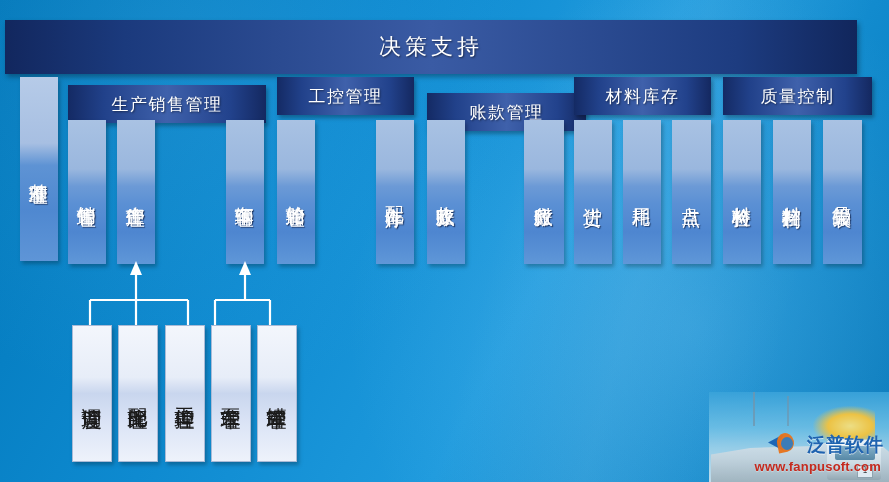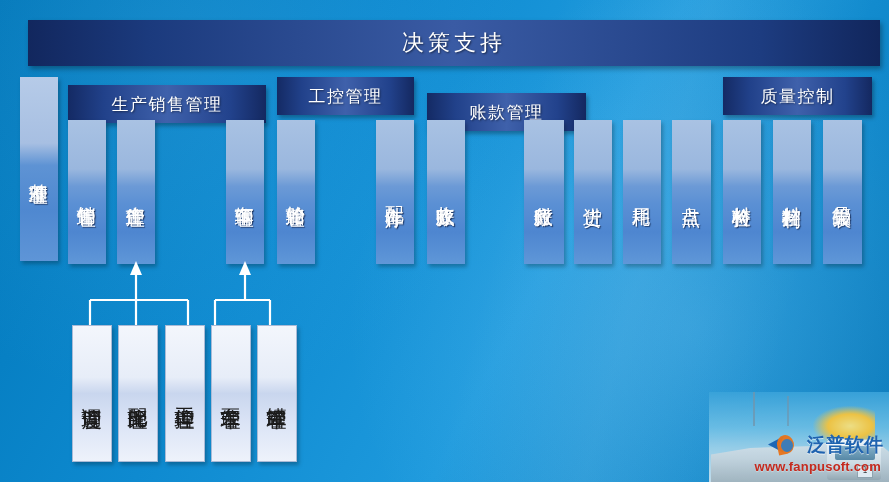--- a/index.html
+++ b/index.html
@@ -54,21 +54,21 @@
   #photo .mast{
     position:absolute;left:44px;top:0px;width:2px;height:34px;background:rgba(120,150,170,.75);
   }
   #photo .mast2{position:absolute;left:78px;top:4px;width:2px;height:30px;background:rgba(120,150,170,.65);}
   #photo .num{
     position:absolute;right:16px;bottom:4px;width:14px;height:11px;
     background:#f2f5f7;border:1px solid #9aa7ae;font-size:8px;line-height:10px;color:#333;text-align:center;
   }
   #logo{
     position:absolute;right:6px;bottom:24px;
-    display:flex;align-items:center;gap:13px;
+    display:flex;gap:13px;
   }
   #logo .mark{
     width:26px;height:22px;position:relative;
   }
   #logo .mark .a{
     position:absolute;left:0;top:2px;width:16px;height:17px;
     background:#1d66b5;clip-path:polygon(0% 50%,100% 0%,72% 50%,100% 100%);
   }
   #logo .mark .b{
     position:absolute;left:9px;top:1px;width:17px;height:19px;
@@ -86,21 +86,21 @@
   }
   #url{
     position:absolute;right:8px;bottom:8px;
     font-size:13px;color:#c42a1e;font-weight:bold;letter-spacing:.2px;
     font-family:Liberation Sans, sans-serif;
     text-shadow:0 1px 1px rgba(255,255,255,.35);
   }
 
   
   .banner{
-    position:absolute;left:28px;top:20px;width:852px;height:46px;
+    position:absolute;left:5px;top:20px;width:852px;height:54px;
     background:linear-gradient(90deg,#12275e 0%,#1b3a7d 14%,#3a5ba4 50%,#1d3c80 86%,#11265c 100%);
     box-shadow:2px 3px 5px rgba(0,0,0,0.32);
     display:flex;align-items:center;justify-content:center;
   }
   .banner .t{
     color:#ffffff;font-size:22px;letter-spacing:4px;
     text-shadow:1px 1px 2px rgba(0,0,0,.55);
   }
 
   
@@ -191,20 +191,23 @@
   <div class="grp" style="left:427px;top:93px;width:159px;">
     <span>账款管理</span>
   </div>
   <div class="vchip" style="left:427px;top:120px;width:38px;height:142px;">
     <span class="vt">应收账款</span>
   </div>
   <div class="vchip" style="left:524px;top:120px;width:40px;height:142px;">
     <span class="vt">应付账款</span>
   </div>
 
+  <div class="grp" style="left:574px;top:77px;width:137px;">
+    <span>材料库存</span>
+  </div>
   <div class="vchip" style="left:574px;top:120px;width:38px;height:142px;">
     <span class="vt">进货</span>
   </div>
   <div class="vchip" style="left:623px;top:120px;width:38px;height:142px;">
     <span class="vt">耗用</span>
   </div>
   <div class="vchip" style="left:672px;top:120px;width:39px;height:142px;">
     <span class="vt">盘点</span>
   </div>
 

